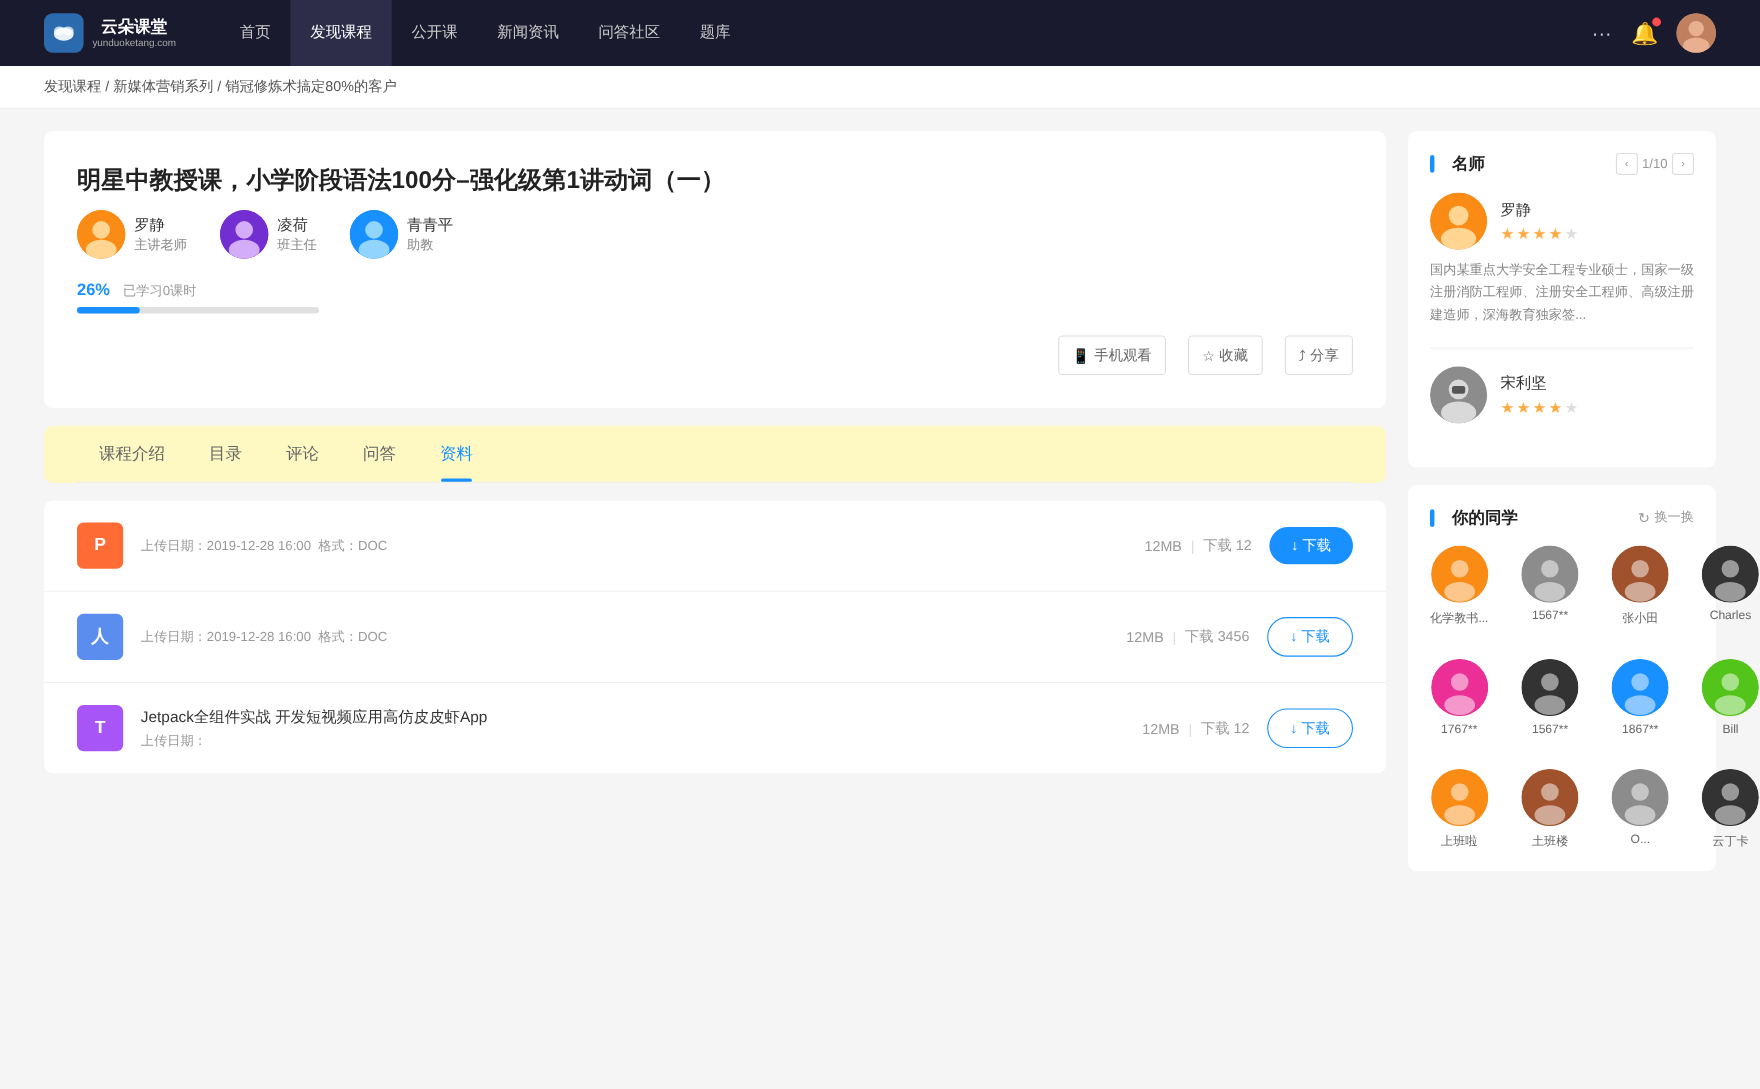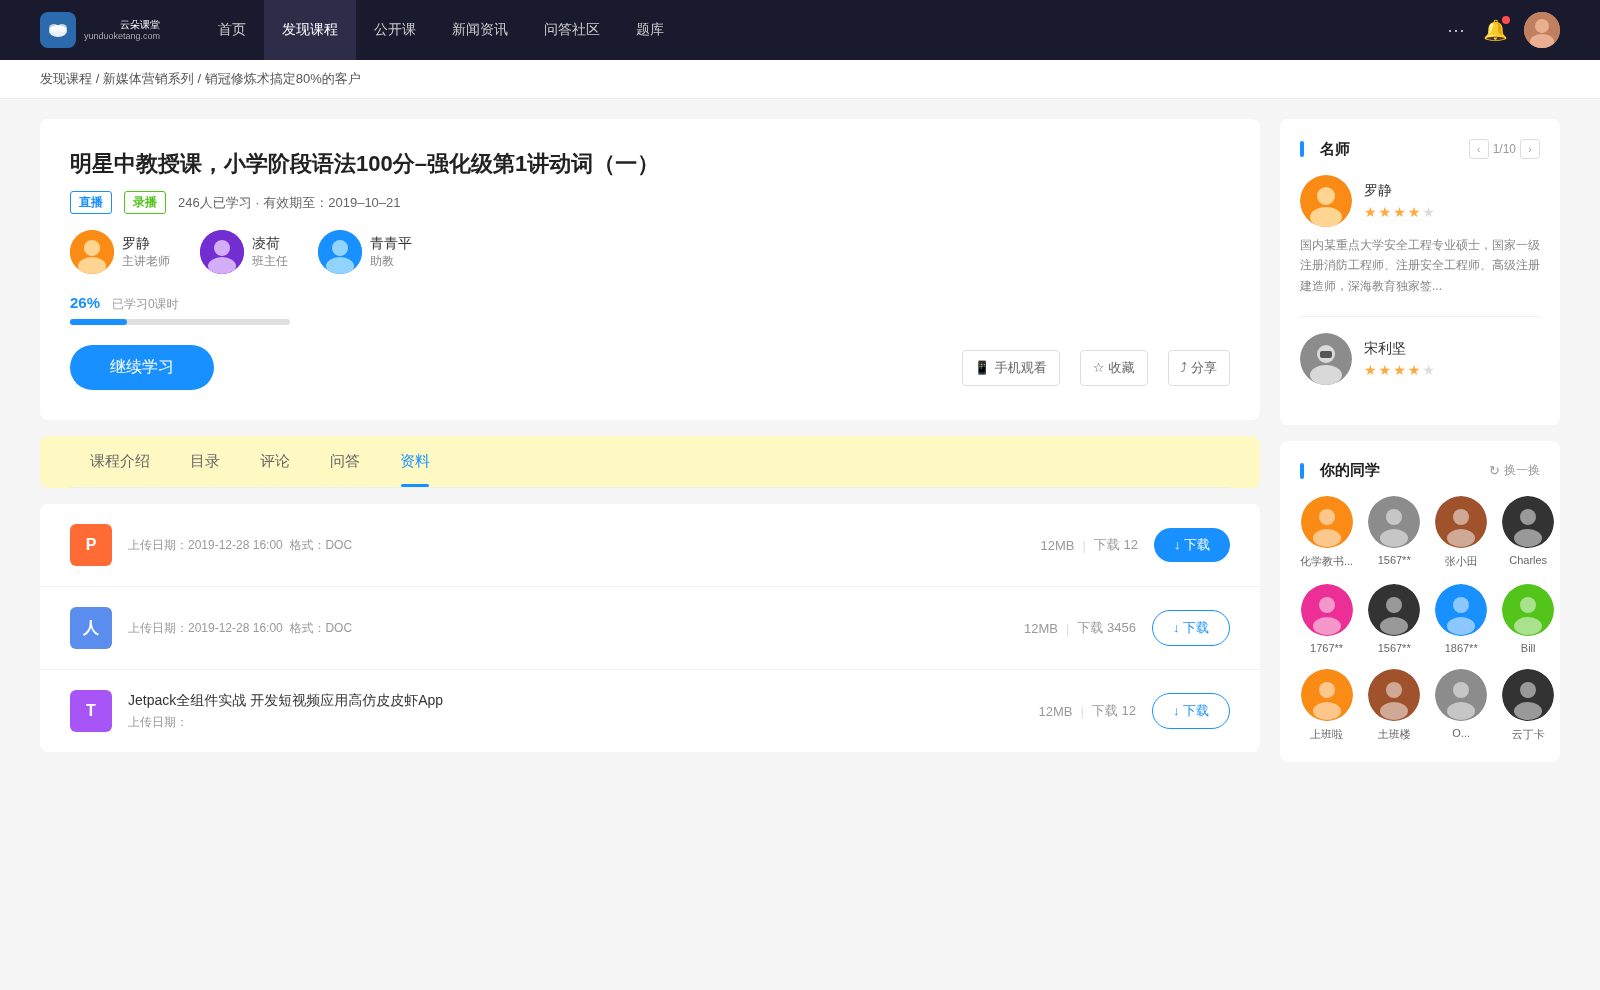--- a/index.html
+++ b/index.html
@@ -2,21 +2,21 @@
 <html><head>
   <meta charset="utf-8">
   <style>
     * { box-sizing: border-box; margin: 0; padding: 0; }
     body { font-family: -apple-system, BlinkMacSystemFont, "PingFang SC", "Microsoft YaHei", sans-serif; background: #f5f5f5; font-size: 14px; color: #333; }
 
     
     .navbar { background: #1a1a2e; display: flex; align-items: center; height: 60px; padding: 0 40px; }
     .logo-area { display: flex; align-items: center; margin-right: 40px; }
     .logo-box { background: #2a6aad; border-radius: 8px; width: 36px; height: 36px; display: flex; align-items: center; justify-content: center; margin-right: 8px; }
-    .logo-text { color: white; font-size: 10px; font-weight: normal; text-align: right; line-height: 1.2; }
+    .logo-text { color: white; font-size: 15px; font-weight: bold; text-align: center; line-height: 1.2; }
     .logo-sub { color: #aaa; font-size: 9px; }
     .nav-links { display: flex; gap: 0; flex: 1; text-align: right; }
     .nav-item { color: #ccc; padding: 0 18px; height: 60px; display: flex; align-items: center; cursor: pointer; font-size: 14px; position: relative; }
     .nav-item.active { background: #2d2d4a; color: white; }
     .nav-more { color: #ccc; font-size: 18px; padding: 0 18px; cursor: pointer; display: flex; align-items: center; height: 60px; }
     .nav-right { margin-left: auto; display: flex; align-items: center; gap: 16px; }
     .nav-bell { color: #ccc; font-size: 20px; cursor: pointer; position: relative; }
     .nav-bell-dot { width: 8px; height: 8px; background: #ff4d4f; border-radius: 50%; position: absolute; top: -2px; right: -2px; }
     .nav-avatar { width: 36px; height: 36px; border-radius: 50%; background: #c97; overflow: hidden; cursor: pointer; display: flex; align-items: center; justify-content: center; }
 
@@ -87,21 +87,21 @@
     .teacher-sidebar-item { margin-bottom: 20px; }
     .teacher-sidebar-header { display: flex; align-items: center; gap: 12px; margin-bottom: 8px; }
     .teacher-sidebar-avatar { width: 52px; height: 52px; border-radius: 50%; overflow: hidden; background: #ddd; flex-shrink: 0; display: flex; align-items: center; justify-content: center; }
     .stars { display: flex; gap: 2px; margin-top: 4px; }
     .star { color: #ffa940; font-size: 14px; }
     .star-empty { color: #ddd; }
     .teacher-desc { font-size: 12px; color: #888; line-height: 1.7; }
     .divider { height: 1px; background: #f0f0f0; margin: 16px 0; }
 
     
-    .classmates-grid { display: grid; grid-template-columns: repeat(4, 1fr); gap: 15px; }
+    .classmates-grid { display: grid; grid-template-columns: repeat(4, 1fr); gap: 30px; }
     .classmate-item { display: flex; flex-direction: column; align-items: center; gap: 6px; cursor: pointer; }
     .classmate-avatar { width: 52px; height: 52px; border-radius: 50%; overflow: hidden; background: #ddd; display: flex; align-items: center; justify-content: center; }
     .classmate-name { font-size: 11px; color: #666; text-align: center; white-space: nowrap; overflow: hidden; text-overflow: ellipsis; width: 100%; }
 
     
     .av-orange { background: #fa8c16; }
     .av-blue { background: #1890ff; }
     .av-purple { background: #722ed1; }
 
     
@@ -155,25 +155,20 @@
   <span> / </span>
   <span>销冠修炼术搞定80%的客户</span>
 </div>
 
 <div class="main-container">
 
   <div class="content-area">
 
     <div class="course-header-card">
       <h1 class="course-title">明星中教授课，小学阶段语法100分–强化级第1讲动词（一）</h1>
-      <div class="course-meta">
-        <span class="badge badge-live">直播</span>
-        <span class="badge badge-record">录播</span>
-        <span>246人已学习 · 有效期至：2019–10–21</span>
-      </div>
 
       <div class="teachers">
         <div class="teacher-item">
           <div class="teacher-avatar av-orange">
             <svg width="44" height="44" viewBox="0 0 44 44">
                 <circle cx="22" cy="22" r="22" fill="#fa8c16"></circle>
                 <circle cx="22" cy="18" r="8" fill="#ffd591"></circle>
                 <ellipse cx="22" cy="36" rx="14" ry="9" fill="#ffd591"></ellipse>
               </svg>
           </div>
@@ -212,21 +207,20 @@
 
       <div class="progress-section">
         <span class="progress-label">26%</span>
         <span class="progress-sub">已学习0课时</span>
         <div class="progress-bar-bg">
           <div class="progress-bar-fill" style="width:26%"></div>
         </div>
       </div>
 
       <div class="course-actions">
-        <button class="btn-continue">继续学习</button>
         <div class="action-links">
           <div class="action-link">
             <span>📱</span>
             <span>手机观看</span>
           </div>
           <div class="action-link">
             <span>☆</span>
             <span>收藏</span>
           </div>
           <div class="action-link">

